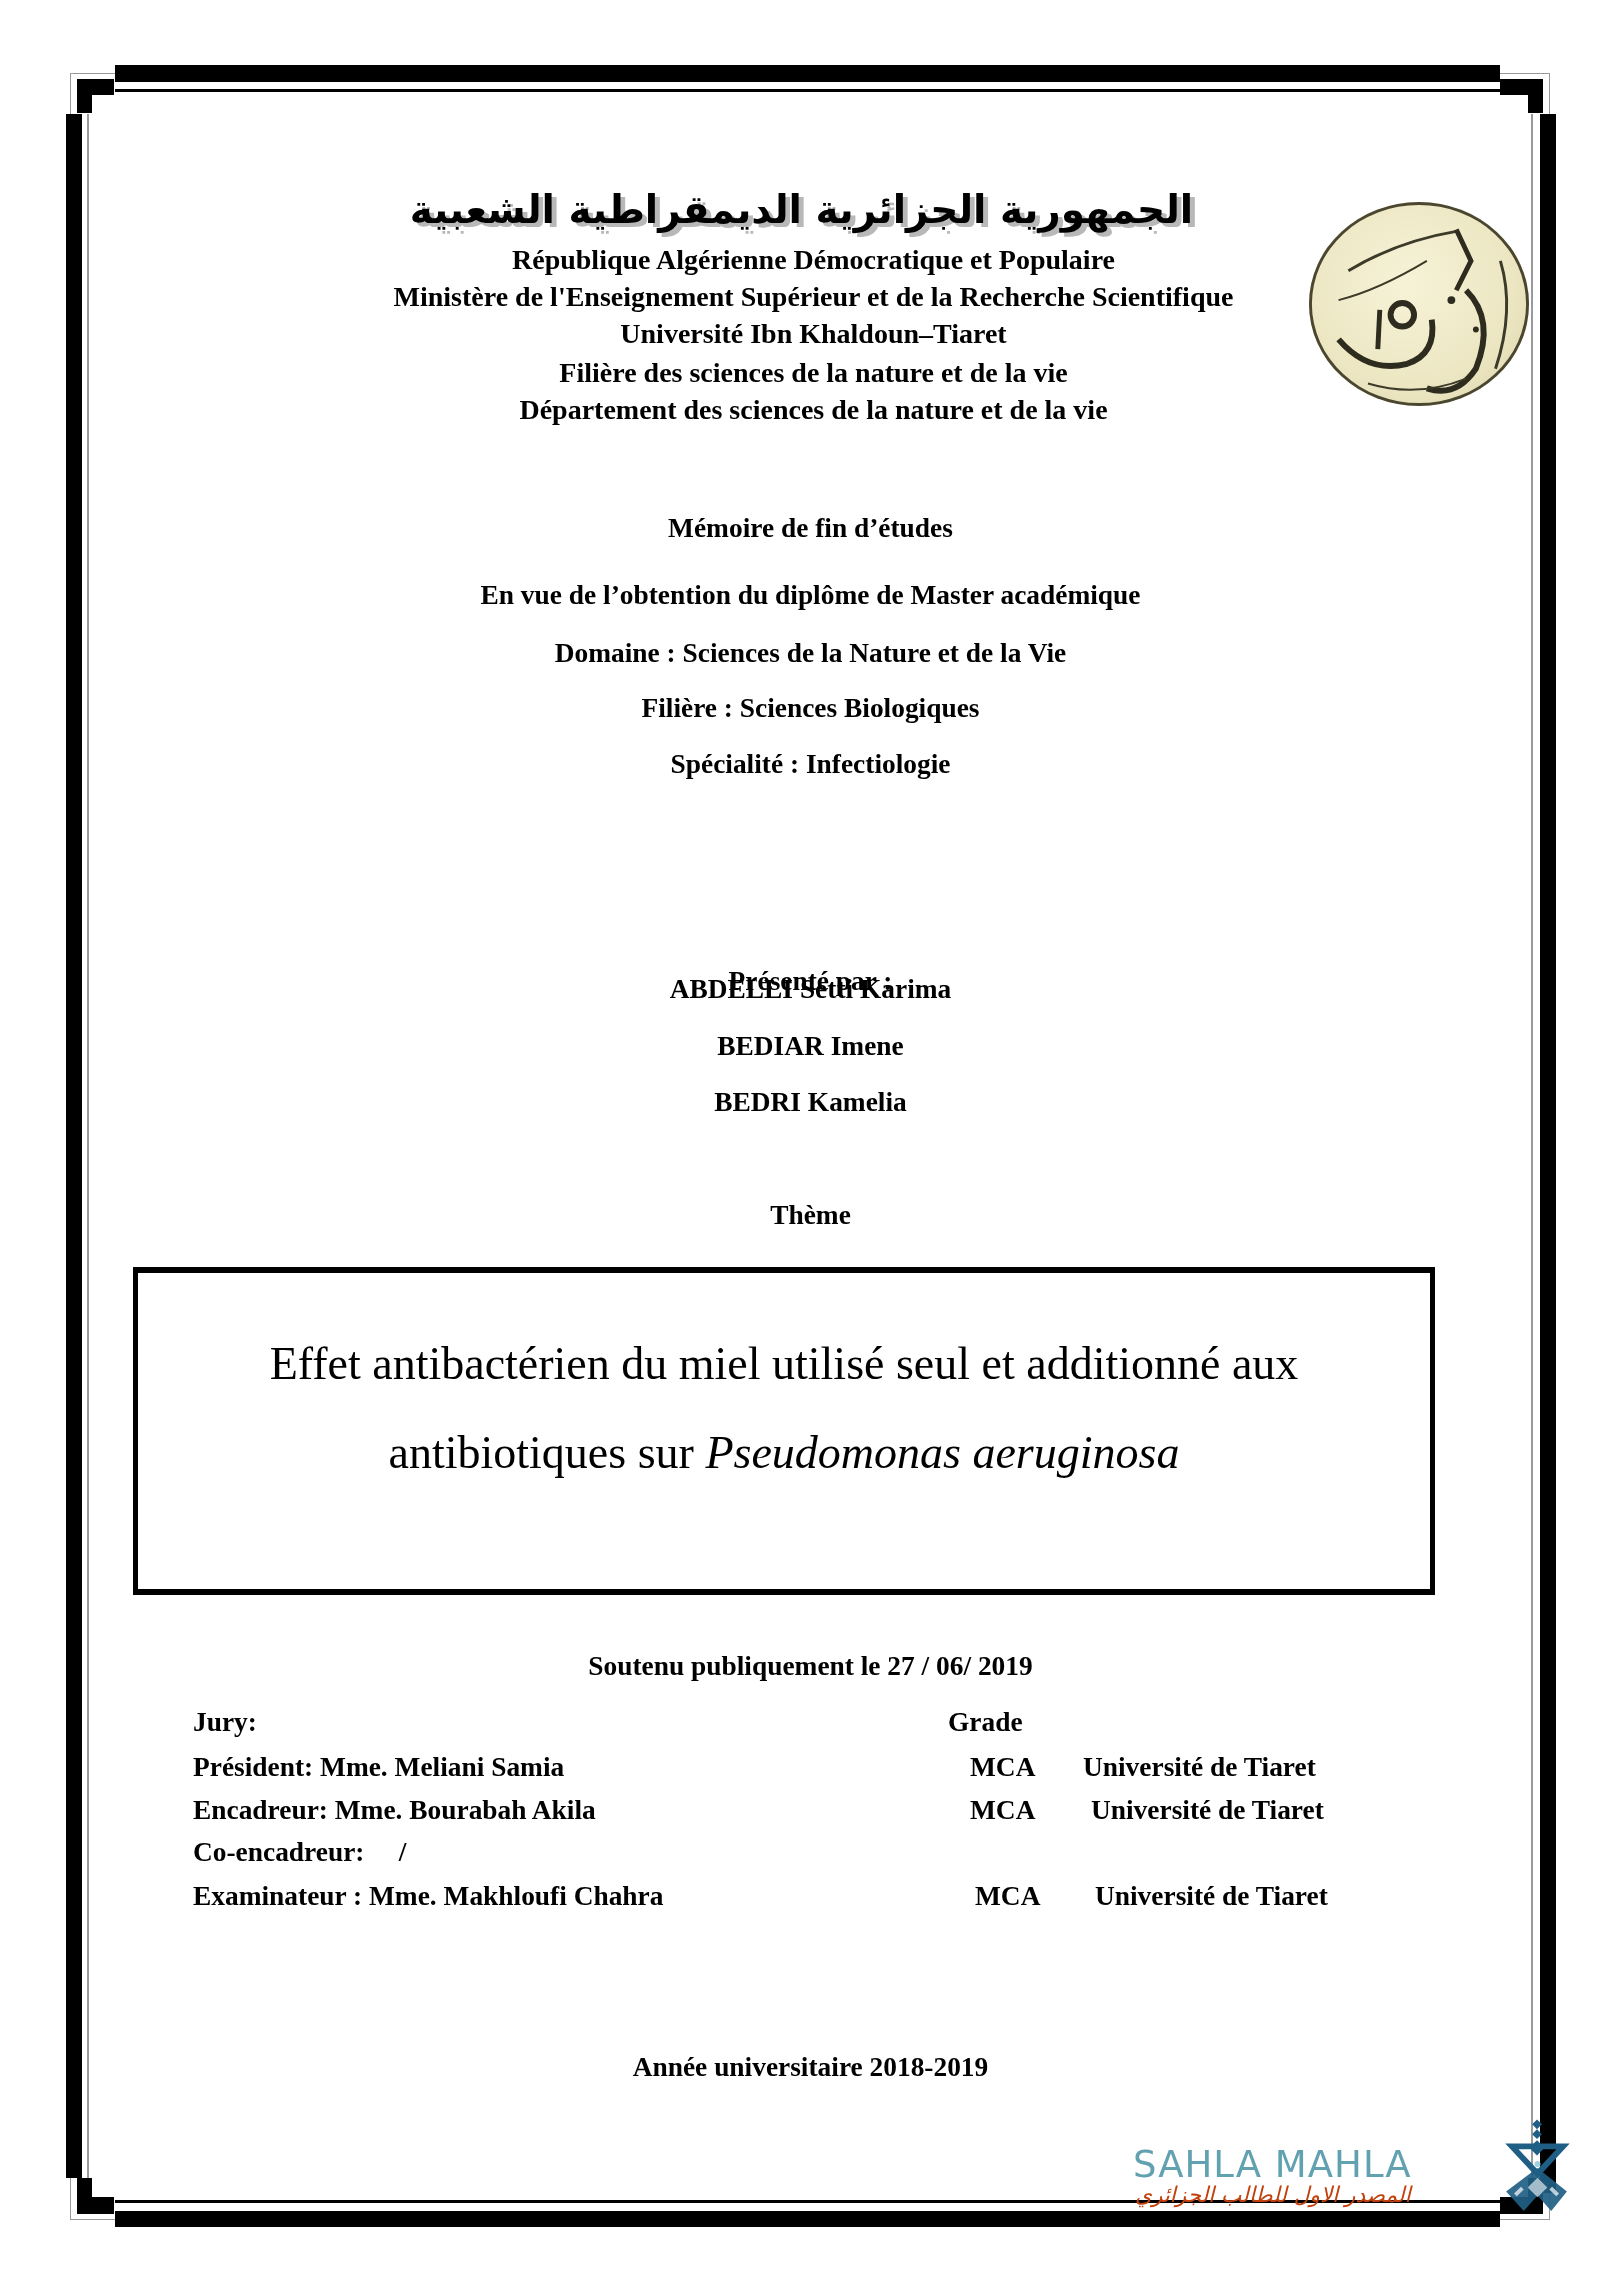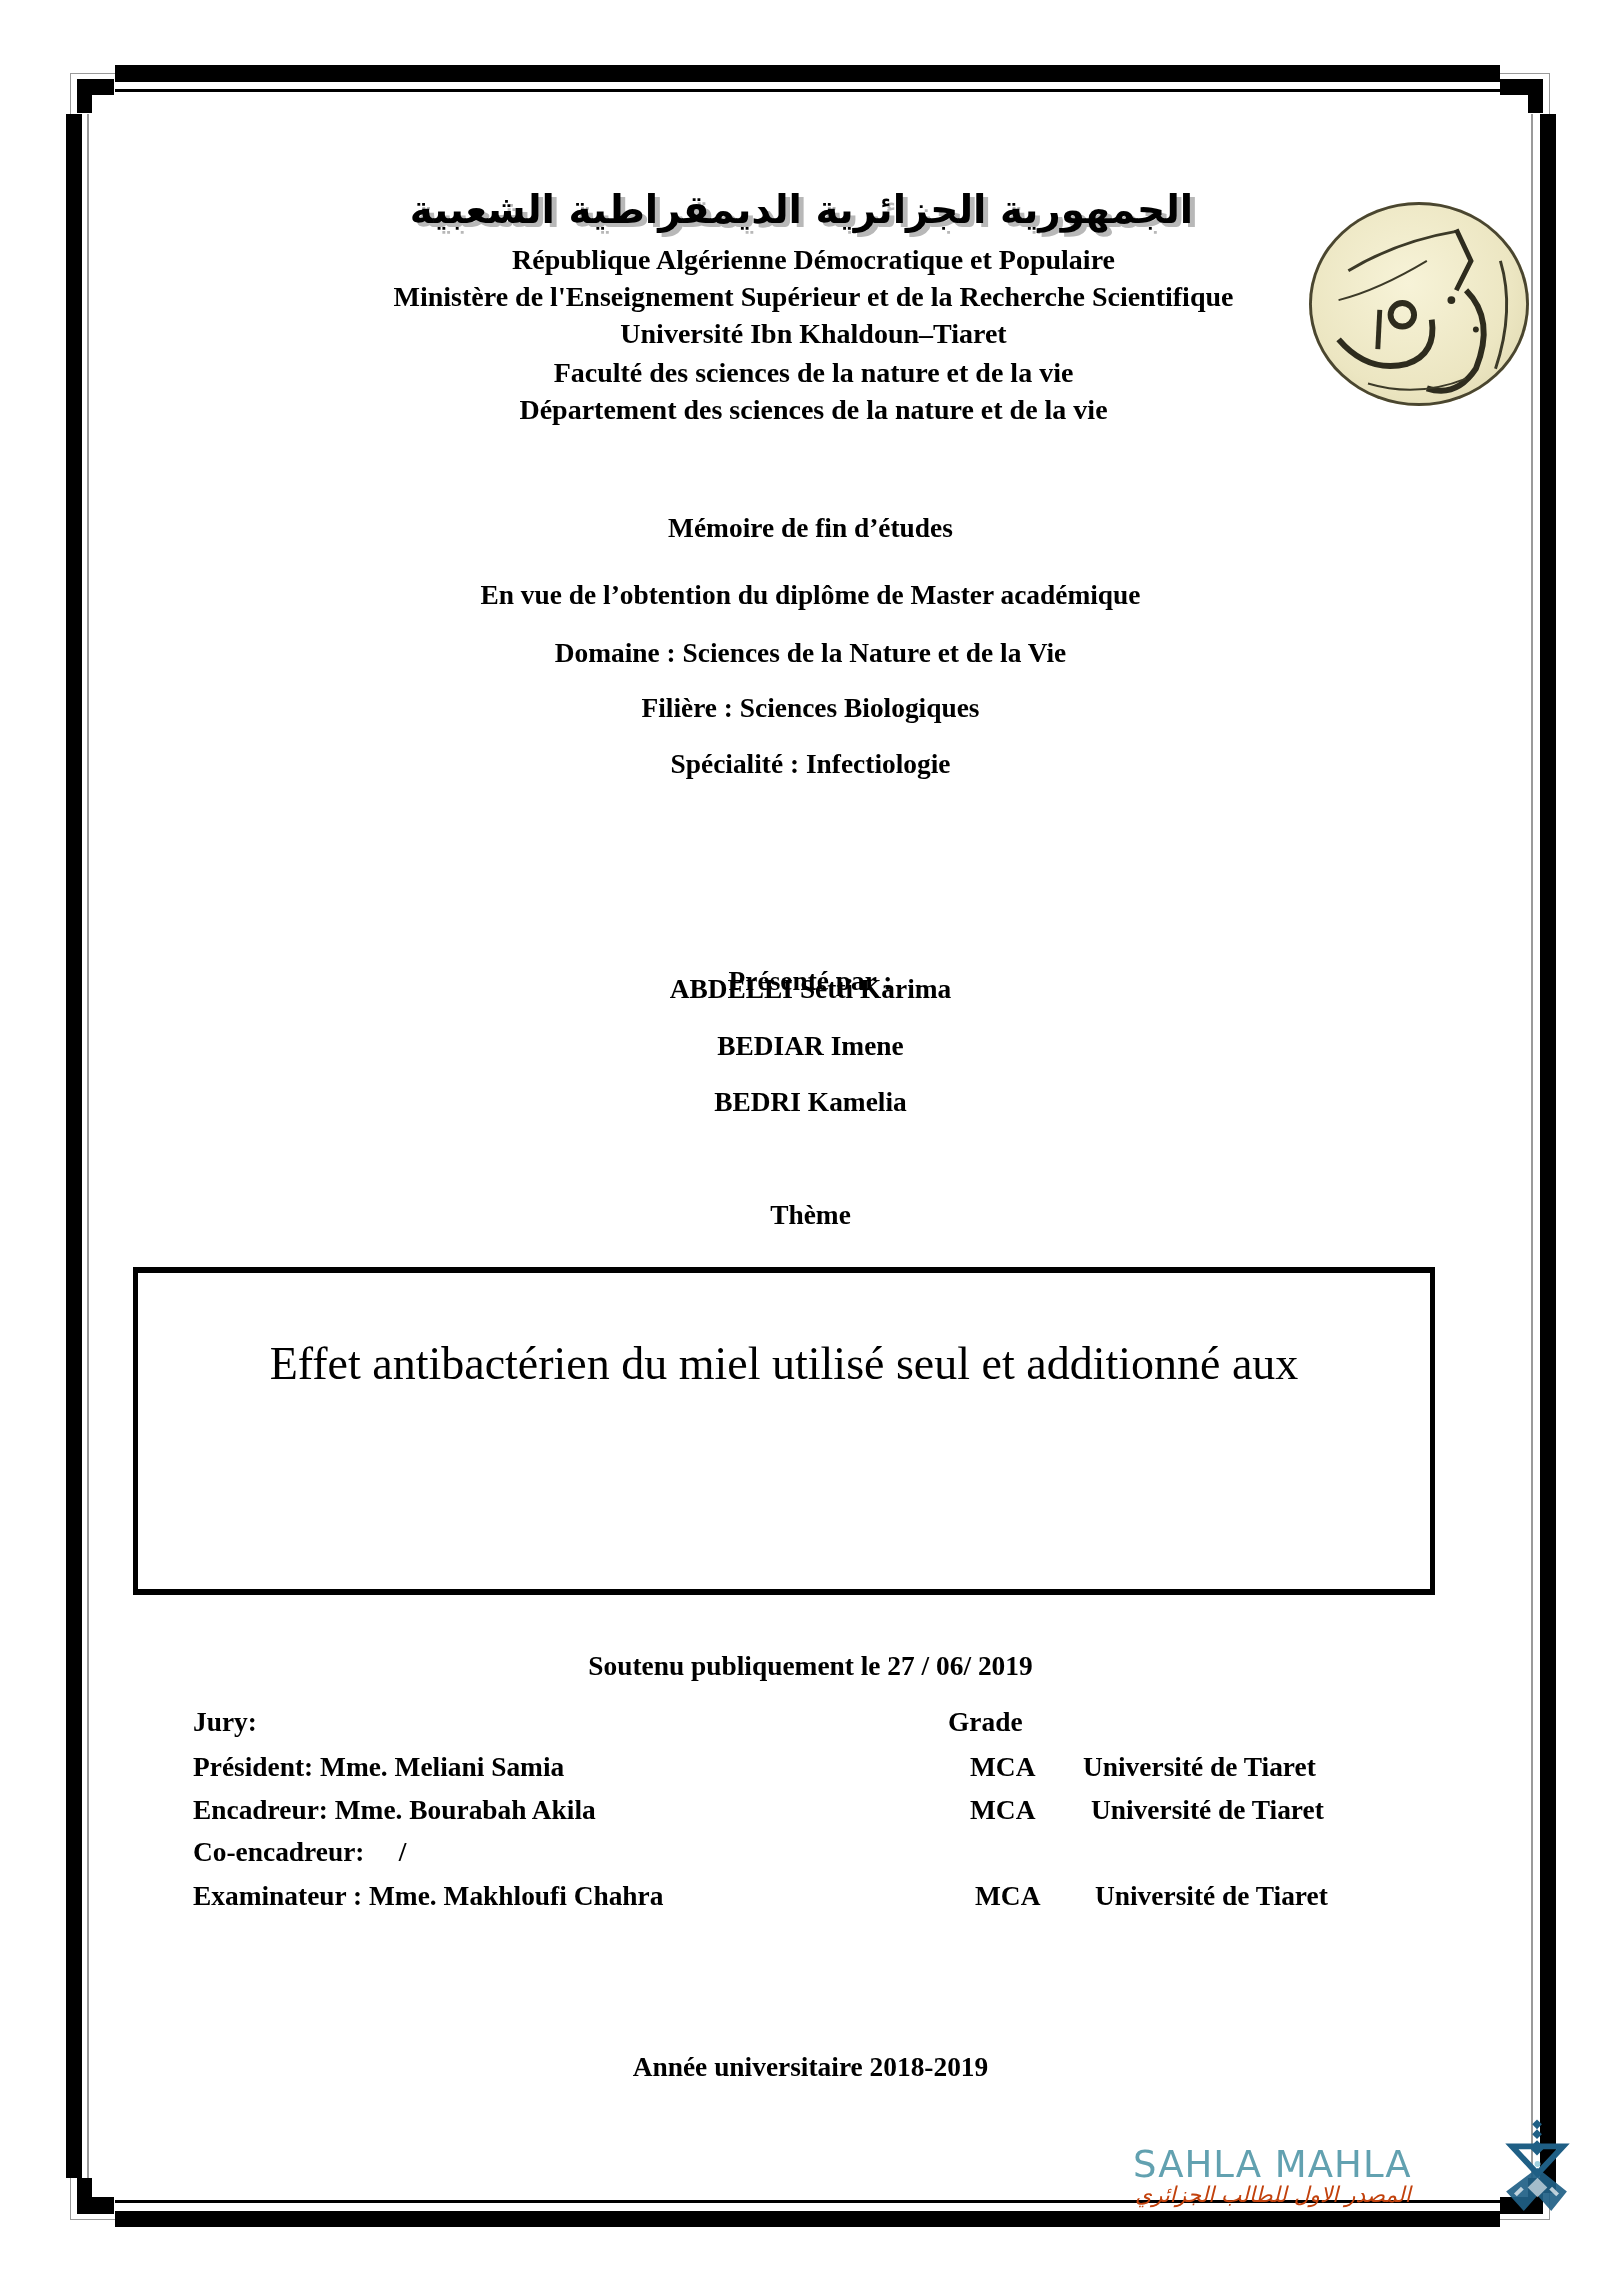--- a/index.html
+++ b/index.html
@@ -103,21 +103,21 @@
   <div class="gray" style="left:1549px; top:2193px; width:1px; height:27.4px;"></div>
   <div class="bar" style="left:1500px; top:2197px; width:43px; height:16.7px;"></div>
   <div class="bar" style="left:1528px; top:2178px; width:14.7px; height:35px;"></div>
 </div>
 
 <div>
   <div class="arabic-title">الجمهورية الجزائرية الديمقراطية الشعبية</div>
   <div class="hdr-line" style="top:241px;">République Algérienne Démocratique et Populaire</div>
   <div class="hdr-line" style="top:278px;">Ministère de l'Enseignement Supérieur et de la Recherche Scientifique</div>
   <div class="hdr-line" style="top:315px;">Université Ibn Khaldoun–Tiaret</div>
-  <div class="hdr-line" style="top:354px;">Faculté des sciences de la nature et de la vie</div>
+  <div class="hdr-line" style="top:354px;">Filière des sciences de la nature et de la vie</div>
   <div class="hdr-line" style="top:391px;">Département des sciences de la nature et de la vie</div>
 
   <div class="seal">
     <svg width="220" height="204" viewBox="0 0 224 208">
       <path d="M40 70 Q90 40 150 30" stroke="#3c3a28" stroke-width="3" fill="none"></path>
       <path d="M30 100 Q70 90 120 60" stroke="#3c3a28" stroke-width="2" fill="none"></path>
       <path d="M150 28 L165 60 L150 90" stroke="#2e2c1e" stroke-width="5" fill="none"></path>
       <path d="M160 90 Q190 120 170 170 Q150 200 120 190" stroke="#2e2c1e" stroke-width="6" fill="none"></path>
       <path d="M30 140 Q60 175 100 165 Q130 155 125 120" stroke="#2e2c1e" stroke-width="6" fill="none"></path>
       <circle cx="95" cy="115" r="12" stroke="#2e2c1e" stroke-width="6" fill="none"></circle>
@@ -141,20 +141,21 @@
 <div>
   <div class="center-line" style="top:964px;">Présenté par :</div>
   <div class="center-line" style="top:972px;">ABDELLI Setti Karima</div>
   <div class="center-line" style="top:1029px;">BEDIAR Imene</div>
   <div class="center-line" style="top:1085px;">BEDRI Kamelia</div>
   <div class="center-line" style="top:1198px;">Thème</div>
 </div>
 
 <div class="theme-box">
   <div class="theme-line" style="top:61px;">Effet antibactérien du miel utilisé seul et additionné aux</div>
+  <div class="theme-line" style="top:150px;"><span>antibiotiques sur </span><i>Pseudomonas aeruginosa</i></div>
 </div>
 
 <div class="center-line" style="top:1649px;">Soutenu publiquement le 27 / 06/ 2019</div>
 
 <div>
   <div class="jury-text" style="left:193px; top:1705px;">Jury:</div>
   <div class="jury-text" style="left:948px; top:1705px;">Grade</div>
 
   <div>
     <div class="jury-text" style="left:193px; top:1750px;">Président: Mme. Meliani Samia</div>

